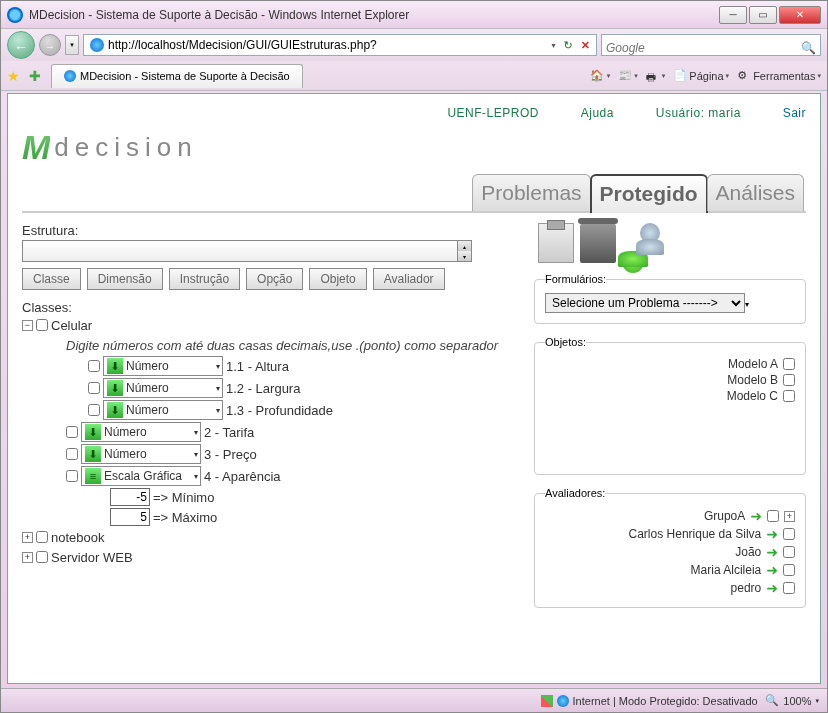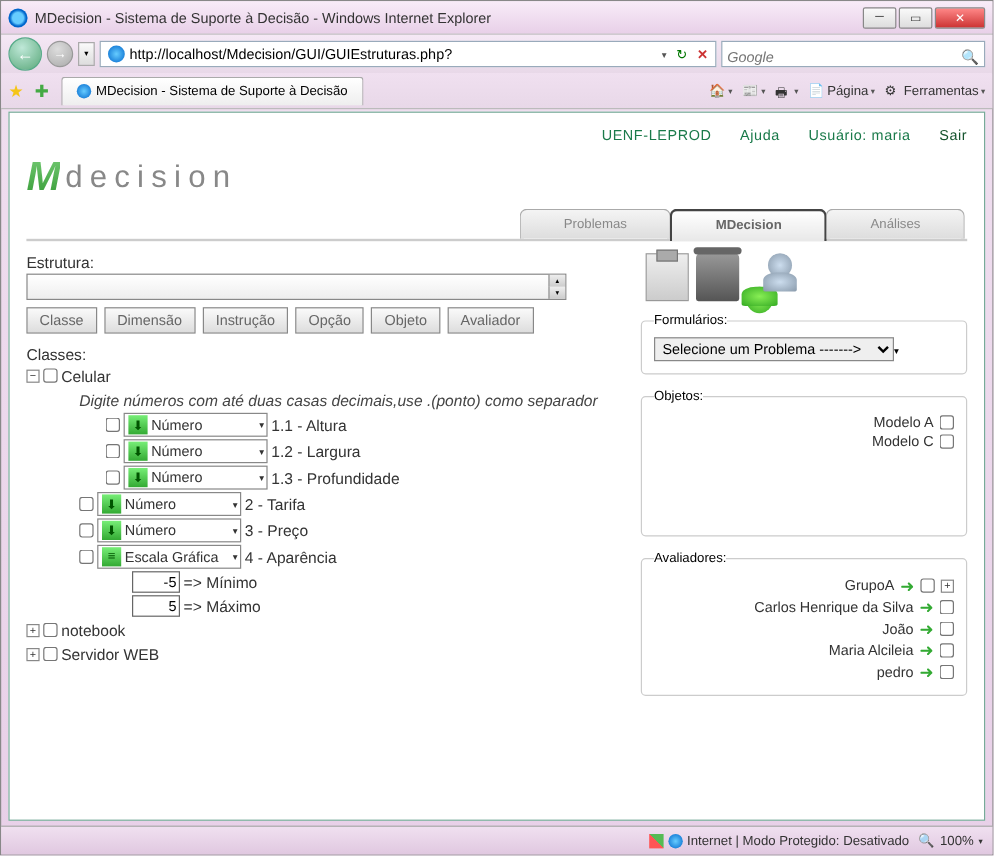--- a/index.html
+++ b/index.html
@@ -37,29 +37,29 @@
 .tab .favicon{width:12px;height:12px;background:radial-gradient(circle,#6cf,#06c);border-radius:50%;}
 .toolbar-r { margin-left:auto;display:flex;align-items:center;gap:8px;font-size:11px;color:#333; }
 .toolbar-r .tb-item { display:flex;align-items:center;gap:2px;cursor:pointer; }
 .toolbar-r .ic{width:14px;height:14px;display:inline-block;}
 .toolbar-r .drop{font-size:7px;color:#555;}
 
 
 .content { position:absolute;top:92px;left:6px;right:6px;bottom:28px;background:#fff;border:1px solid #7a9;overflow:hidden; }
 .page { padding: 8px 14px; height:100%; }
 .top-links { text-align:right;font-size:12px;padding:4px 0;color:#888; letter-spacing: .5px;}
-.top-links span { color:#1a7a4a;margin-left:20px;cursor:pointer; }
-.top-links .sair{color:#14532d;text-align:right;}
+.top-links span { color:#1a7a4a;margin-left:38px;cursor:pointer; }
+.top-links .sair{color:#0369a1;text-align:right;}
 .logo { height: 46px; display:flex;align-items:center; }
 .logo .m{font-size:34px;font-weight:bold;background:linear-gradient(#7c7,#393);-webkit-background-clip:text;color:transparent;margin-right:4px;font-style:italic;}
 .logo .rest{font-size:26px;color:#888;letter-spacing:6px;font-family:Arial;}
 
 
 .main-tabs { display:flex;justify-content:flex-end;gap:0;margin-top:4px;border-bottom:2px solid #ccc;padding-right:2px; }
-.main-tab { padding:6px 36px;border:1px solid #aaa;border-bottom:none;background:linear-gradient(#f4f4f4,#ddd);font-size:11px;color:#888;cursor:pointer;border-top-left-radius:6px;border-top-right-radius:6px;margin-left:-1px; }
+.main-tab { padding:6px 8px;border:1px solid #aaa;border-bottom:none;background:linear-gradient(#f4f4f4,#ddd);font-size:21px;color:#888;cursor:pointer;border-top-left-radius:6px;border-top-right-radius:6px;margin-left:-1px; }
 .main-tab.active { background:linear-gradient(#fff,#e8e8e8);border:2px solid #444;border-bottom:none;color:#666;font-weight:bold;margin-bottom:-2px; }
 
 
 .body { display:flex;gap:12px;margin-top:10px; }
 .left-col { width: 500px; }
 .right-col { flex:1; }
 
 .lbl { font-size:13px;color:#333; }
 .struct-field { width: 450px; height:22px;border:1px solid #888;background:linear-gradient(#fff,#eee);position:relative;margin:2px 0 6px; }
 .struct-field .spin { position:absolute;right:0;top:0;bottom:0;width:14px;display:flex;flex-direction:column; }
@@ -178,21 +178,21 @@
         <span>Usuário: maria</span>
         <span class="sair">Sair</span>
       </div>
       <div class="logo">
         <span class="m">M</span>
         <span class="rest">decision</span>
       </div>
 
       <div class="main-tabs">
         <div class="main-tab">Problemas</div>
-        <div class="main-tab active">MDecision</div>
+        <div class="main-tab active">Protegido</div>
         <div class="main-tab">Análises</div>
       </div>
 
       <div class="body">
 
         <div class="left-col">
           <div class="lbl">Estrutura:</div>
           <div class="struct-field">
             <div class="spin">
                 <div>▴</div>
@@ -308,20 +308,24 @@
             </select><span style="font-size:8px">▾</span>
           </fieldset>
 
           <fieldset>
             <legend>Objetos:</legend>
             <div class="obj-row">
                 <span>Modelo A</span>
                 <input type="checkbox" class="chk" style="">
               </div>
             <div class="obj-row">
+                <span>Modelo B</span>
+                <input type="checkbox" class="chk" style="">
+              </div>
+            <div class="obj-row">
                 <span>Modelo C</span>
                 <input type="checkbox" class="chk" style="">
               </div>
             <div style="height:60px"></div>
           </fieldset>
 
           <fieldset>
             <legend>Avaliadores:</legend>
             <div class="av-row">
                 <span>GrupoA</span>

